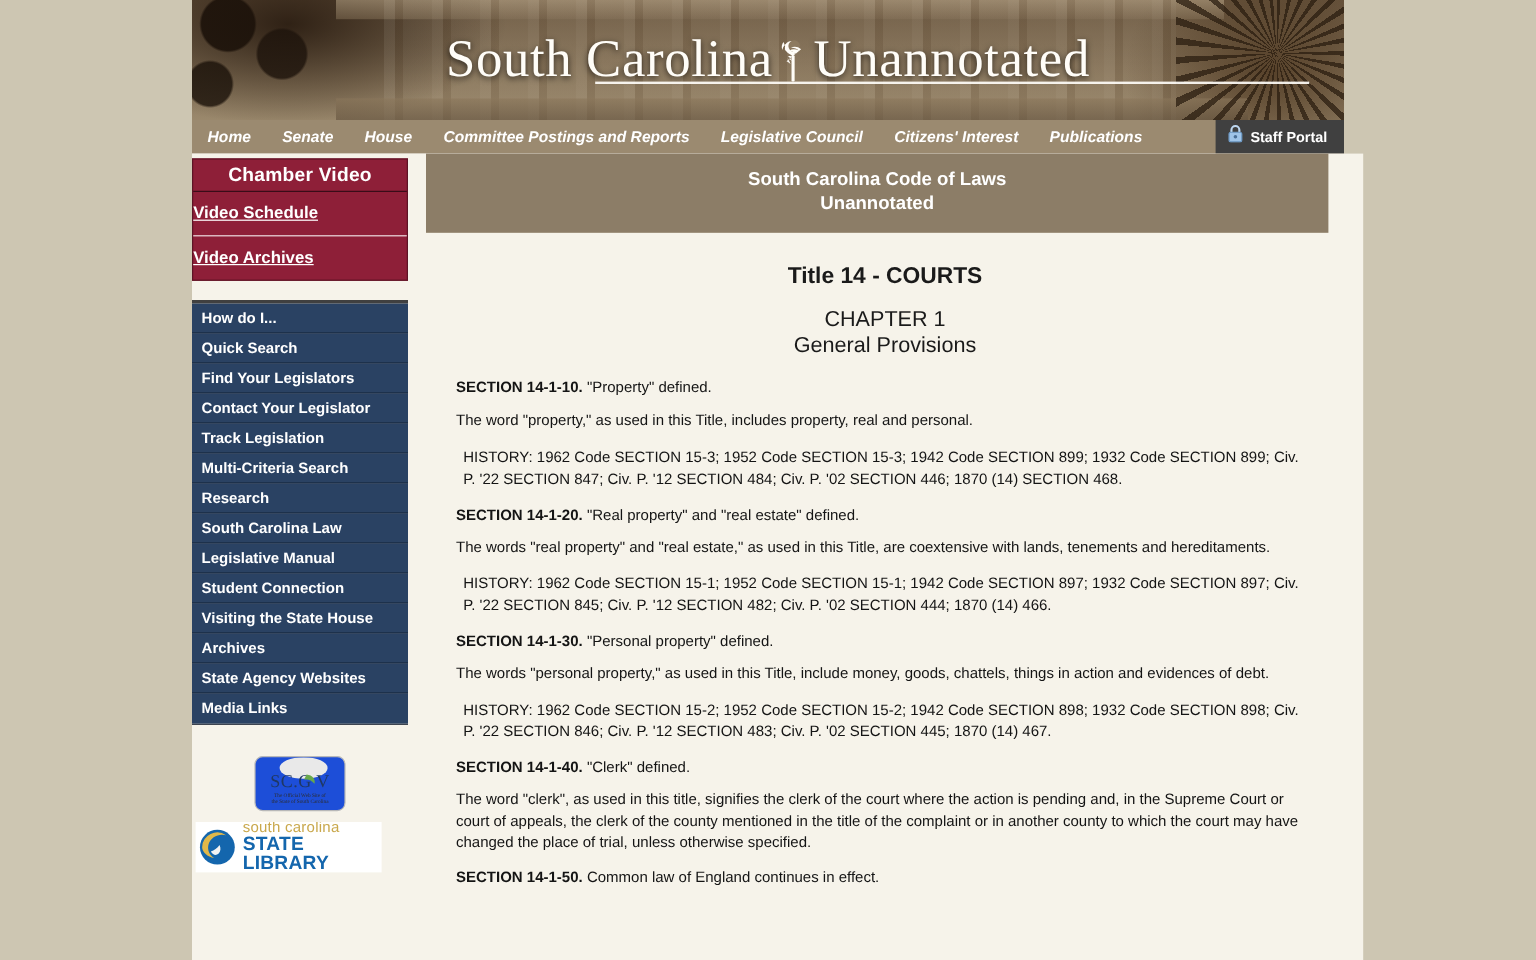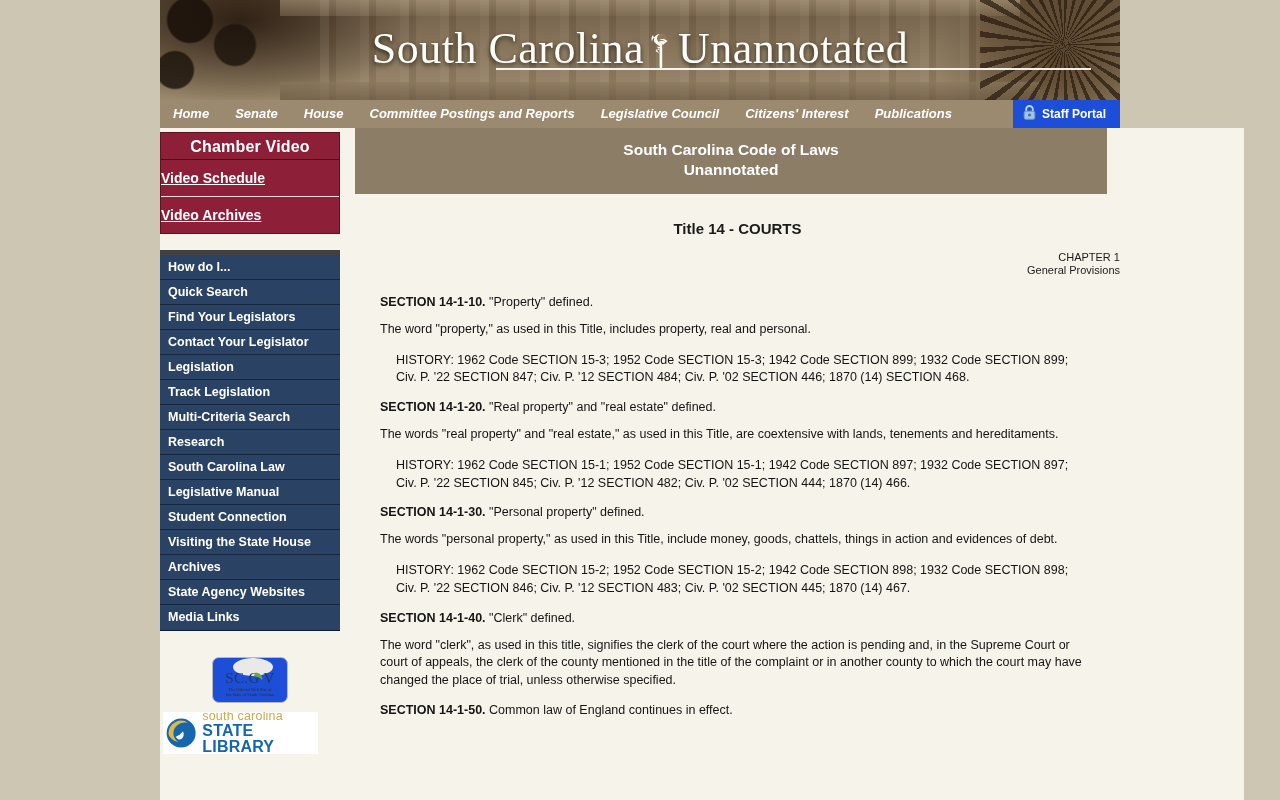--- a/index.html
+++ b/index.html
@@ -96,31 +96,31 @@
     font-weight: bold;
     padding: 0 13px;
     line-height: 28px;
     white-space: nowrap;
     cursor: pointer;
     font-style: italic;
   }
   .nav-spacer { flex: 1; }
   .staff-portal {
     height: 28px;
-    background: #1d4ed8;
+    background: #404040;
     display: flex; align-items: center;
     padding: 0 14px 0 10px;
     gap: 6px;
     cursor: pointer;
   }
   .staff-portal .label { color: #fff; font-size: 12px; font-weight: bold; white-space: nowrap; }
   
   .cols-wrap {
     position: relative;
-    width: 1084px;
+    width: 976px;
     height: 672px;
     background: #f6f3ea;
   }
   .sidebar {
     position: absolute; left: 0; top: 0;
     width: 180px;
   }
   .chamber-box {
     margin: 4px 0 0 0;
     width: 180px;
@@ -153,21 +153,21 @@
   }
   .chamber-row span {
     font-size: 14px; font-weight: bold; color: #fff;
     text-decoration: underline; cursor: pointer;
   }
   .chamber-hair { height: 1px; background: #ffffff; opacity: .85; }
 
   .menu {
     margin-top: 16px;
     width: 180px;
-    border-top: 5px solid #404040;
+    border-top: 3px solid #404040;
     border-bottom: 1px solid #0f1a2b;
     box-sizing: border-box;
   }
   .menu-item {
     background: #2a4263;
     border-bottom: 1px solid #16263d;
     height: 25px;
     line-height: 25px;
     padding-left: 8px;
     color: #ffffff;
@@ -219,28 +219,28 @@
     color: #ffffff;
     text-align: center;
     font-size: 15.5px;
     font-weight: bold;
     padding: 12px 0 13px;
     line-height: 1.32;
     box-sizing: border-box;
   }
   .title-line {
     text-align: center;
-    font-size: 15px;
+    font-size: 19px;
     font-weight: bold;
     color: #1a1a1a;
     margin-top: 26px;
   }
   .chapter-line {
-    text-align: right;
-    font-size: 11px;
+    text-align: center;
+    font-size: 18px;
     color: #1a1a1a;
     margin-top: 14px;
     line-height: 1.18;
   }
   .sections { padding: 0 30px 0 25px; margin-top: 18px; }
   .sec-head {
     font-size: 12.5px;
     color: #141414;
     margin: 0 0 12px 0;
   }
@@ -248,21 +248,21 @@
   .sec-para {
     font-size: 12.5px;
     color: #141414;
     line-height: 1.42;
     margin: 0 0 13px 0;
   }
   .sec-hist {
     font-size: 12.5px;
     color: #141414;
     line-height: 1.42;
-    margin: 0 0 13px 16px;
+    margin: 0 0 13px 6px;
   }
 </style>
 </head>
 <body>
 
 <div class="page">
   <div class="shell">
 
     <div class="banner">
       <div class="cornice"></div>
@@ -315,21 +315,20 @@
           <div class="chamber-row">
             <span>Video Archives</span>
           </div>
         </div>
 
         <div class="menu">
           <div class="menu-item">How do I...</div>
           <div class="menu-item">Quick Search</div>
           <div class="menu-item">Find Your Legislators</div>
           <div class="menu-item">Contact Your Legislator</div>
-          <div class="menu-item">Legislation</div>
           <div class="menu-item">Track Legislation</div>
           <div class="menu-item">Multi-Criteria Search</div>
           <div class="menu-item">Research</div>
           <div class="menu-item">South Carolina Law</div>
           <div class="menu-item">Legislative Manual</div>
           <div class="menu-item">Student Connection</div>
           <div class="menu-item">Visiting the State House</div>
           <div class="menu-item">Archives</div>
           <div class="menu-item">State Agency Websites</div>
           <div class="menu-item">Media Links</div>

